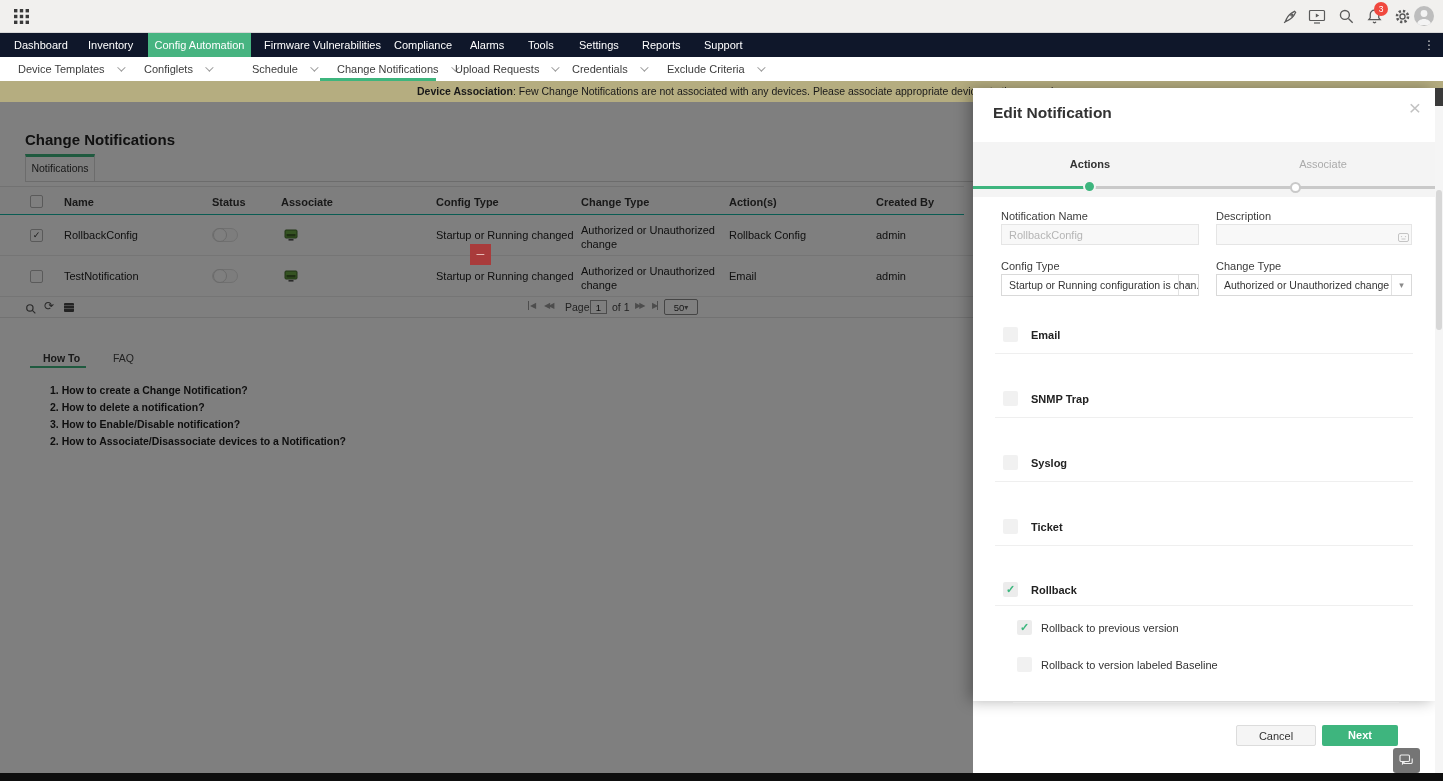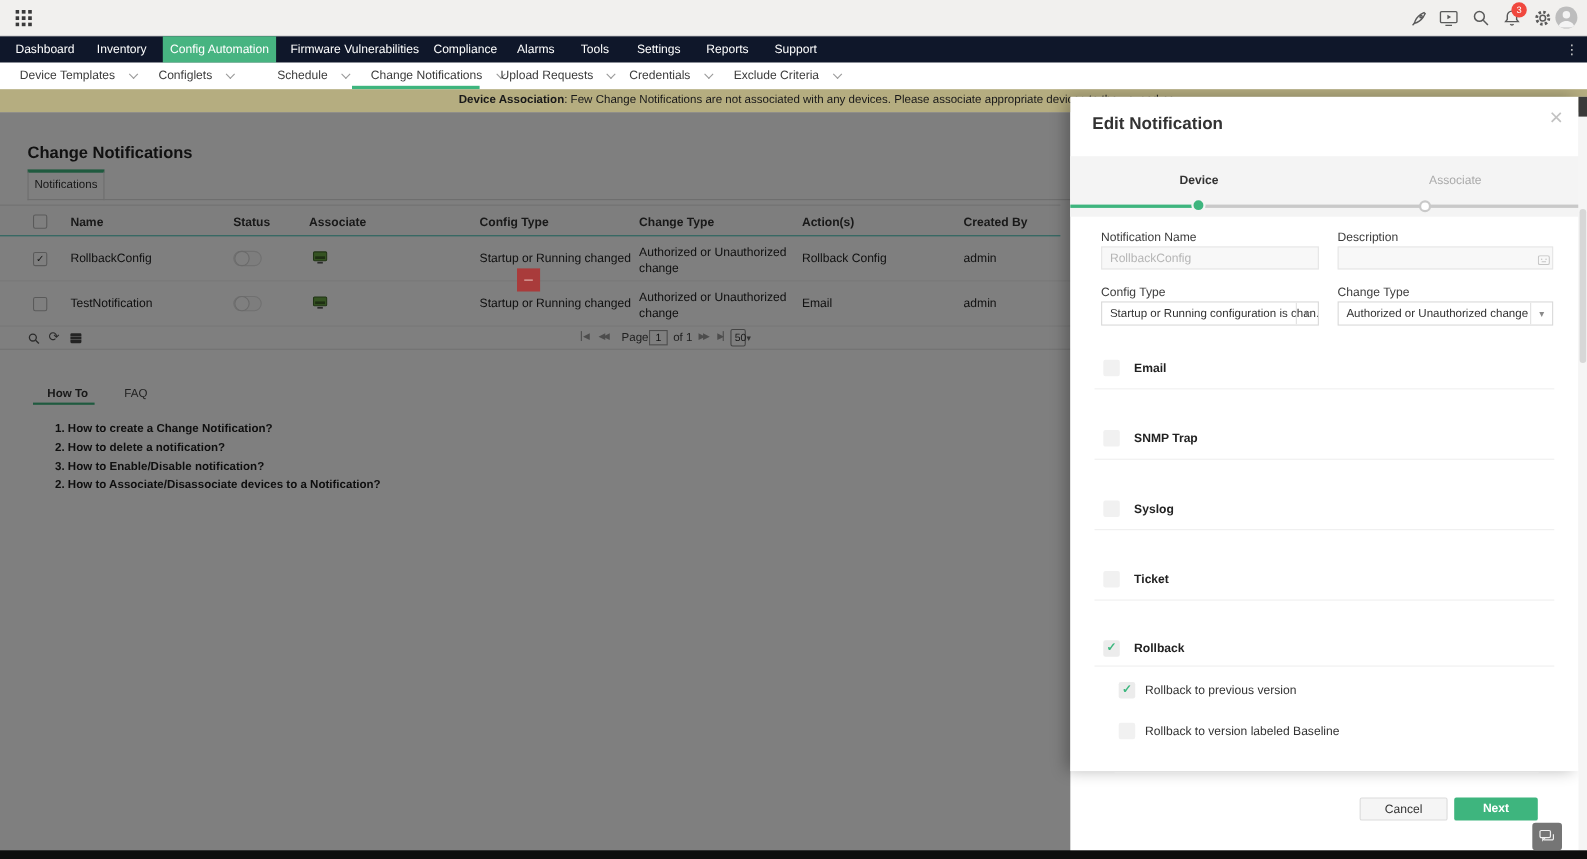--- a/index.html
+++ b/index.html
@@ -50,21 +50,21 @@
   .tcb{position:absolute;left:30px;width:13px;height:13px;border:1px solid #b5b5b5;border-radius:2px;background:#fff;font-size:9px;line-height:11px;text-align:center;color:#333;cursor:pointer}
   .toggle{position:absolute;left:212px;top:13px;width:26px;height:14px;border-radius:8px;background:#fafafa;border:1px solid #e0e0e0;cursor:pointer}
   .knob{position:absolute;left:0;top:-1px;width:14px;height:14px;border-radius:50%;background:#fff;border:1px solid #d4d4d4}
   .assoc-ic{position:absolute;left:284px;top:13px;width:14px;height:13px;cursor:pointer}
 
   .pagebar{position:absolute;left:0;top:195px;width:973px;height:21px;border-bottom:1px solid #e4e4e4;background:#fff}
   .pg-ic{position:absolute;color:#555;cursor:pointer}
   .pg-arrow{position:absolute;top:4px;font-size:8px;color:#9a9a9a;letter-spacing:-2px;cursor:pointer}
   .pg-text{position:absolute;top:4px;font-size:10.5px;color:#444}
   .pg-input{position:absolute;left:590px;top:3px;width:17px;height:14px;border:1px solid #999;font-size:9.5px;text-align:center;background:#fff;color:#222;font-family:"Liberation Sans",sans-serif}
-  .pg-size{position:absolute;left:664px;top:2px;width:14px;height:16px;border:1px solid #8a8a8a;border-radius:2px;background:#fff;font-size:9.5px;color:#333;display:flex;align-items:center;justify-content:space-between;padding:0 3px;cursor:pointer}
+  .pg-size{position:absolute;left:664px;top:2px;width:34px;height:16px;border:1px solid #8a8a8a;border-radius:2px;background:#fff;font-size:9.5px;color:#333;display:flex;align-items:center;justify-content:center;padding:0 3px;cursor:pointer}
 
   .help-redbtn{position:absolute;left:470px;top:244px;width:21px;height:21px;background:#a93b3b;color:#e7b9b4;font-size:14px;text-align:center;line-height:19px;cursor:pointer;z-index:12}
   .help-tab{position:absolute;top:250px;font-size:10.5px;color:#333;cursor:pointer}
   .ht0{left:43px;font-weight:700}
   .ht1{left:113px;color:#444}
   .help-underline{position:absolute;left:30px;top:264px;width:56px;height:2px;background:#3eb57e}
   .help-item{position:absolute;left:50px;font-size:10.5px;font-weight:600;color:#1d1d1d;cursor:pointer}
 
   
   .overlay{position:absolute;left:0;top:102px;width:973px;height:679px;background:rgba(0,0,0,.5);z-index:10}
@@ -307,21 +307,21 @@
 
 <div class="help-redbtn">–</div>
 
 <div class="overlay"></div>
 
 <div class="drawer">
   <div class="d-title">Edit Notification</div>
   <div class="d-close">×</div>
 
   <div class="step-band">
-    <span class="step-label sl0">Device</span>
+    <span class="step-label sl0">Actions</span>
     <span class="step-label sl1">Associate</span>
   </div>
   <div class="step-line-green"></div>
   <div class="step-line-gray"></div>
   <div class="dot-active"></div>
   <div class="dot-idle"></div>
 
   <span class="f-label" style="left:28px;top:122px">Notification Name</span>
   <input class="f-input" style="left: 28px; top: 136px; width: 198px;" disabled="" value="RollbackConfig">
   <span class="f-label" style="left:243px;top:122px">Description</span>

